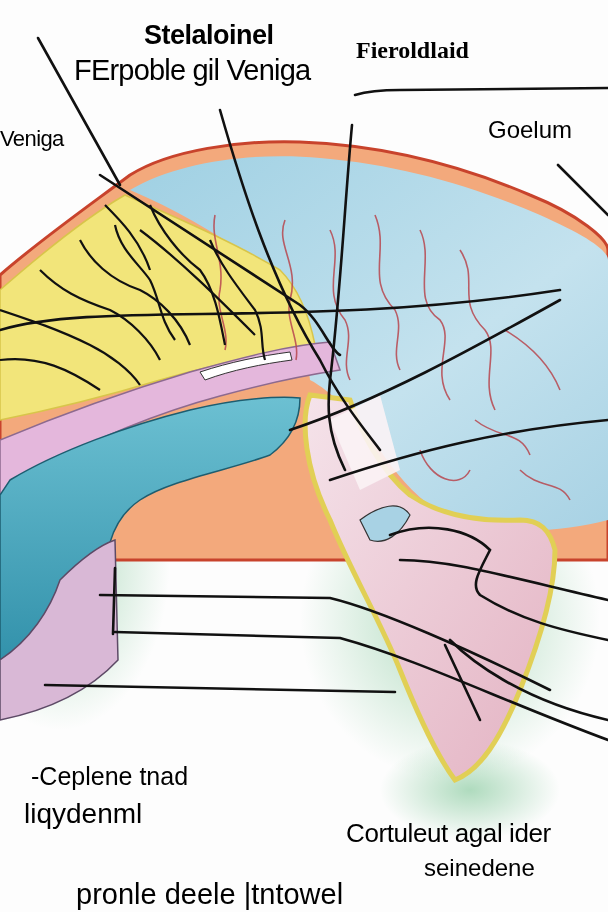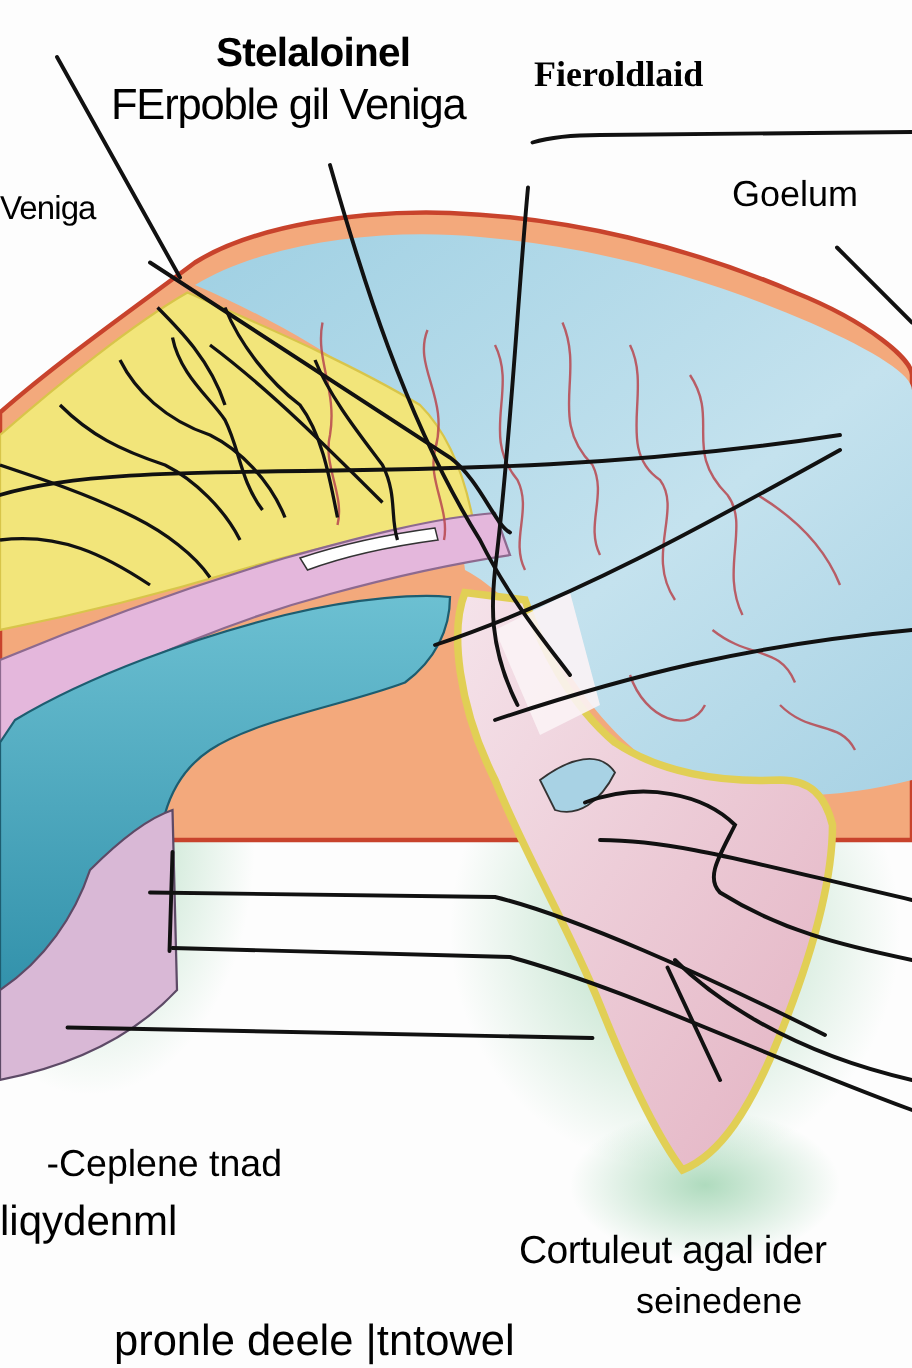--- a/index.html
+++ b/index.html
@@ -5,21 +5,21 @@
   html, body { margin: 0; padding: 0; background: #ffffff; }
   #stage { position: relative; width: 608px; height: 912px; overflow: hidden; background: #fdfdfd; font-family: "Liberation Sans", sans-serif; color: #111; }
   #art { position: absolute; left: 0; top: 0; width: 608px; height: 912px; }
   .lbl { position: absolute; white-space: nowrap; line-height: 1; color: #000000; }
   .title1 { left: 144px; top: 22px; font-size: 27px; font-weight: bold; letter-spacing: -0.5px; }
   .title2 { left: 74px; top: 56px; font-size: 29px; letter-spacing: -0.8px; }
   .fieroldlaid { left: 356px; top: 38px; font-size: 24px; font-weight: bold; font-family: Liberation Serif, serif; }
   .venga { left: 0px; top: 128px; font-size: 22px; letter-spacing: -0.6px; }
   .goelum { left: 488px; top: 118px; font-size: 24px; }
   .ceplene { left: 0px; top: 764px; font-size: 25px; margin-left: 31px; }
-  .liqyd { left: 0px; top: 800px; font-size: 28px; }
+  .liqyd { left: 0px; top: 800px; font-size: 28px; padding-left: 24px; }
   .cortuleut { left: 346px; top: 820px; font-size: 26px; letter-spacing: -0.4px; }
   .seinedene { left: 424px; top: 856px; font-size: 24px; }
   .pronle { left: 76px; top: 880px; font-size: 29px; }
 </style>
 </head>
 <body>
 
 <div id="stage">
 
   <svg id="art" viewBox="0 0 608 912" xmlns="http://www.w3.org/2000/svg">

